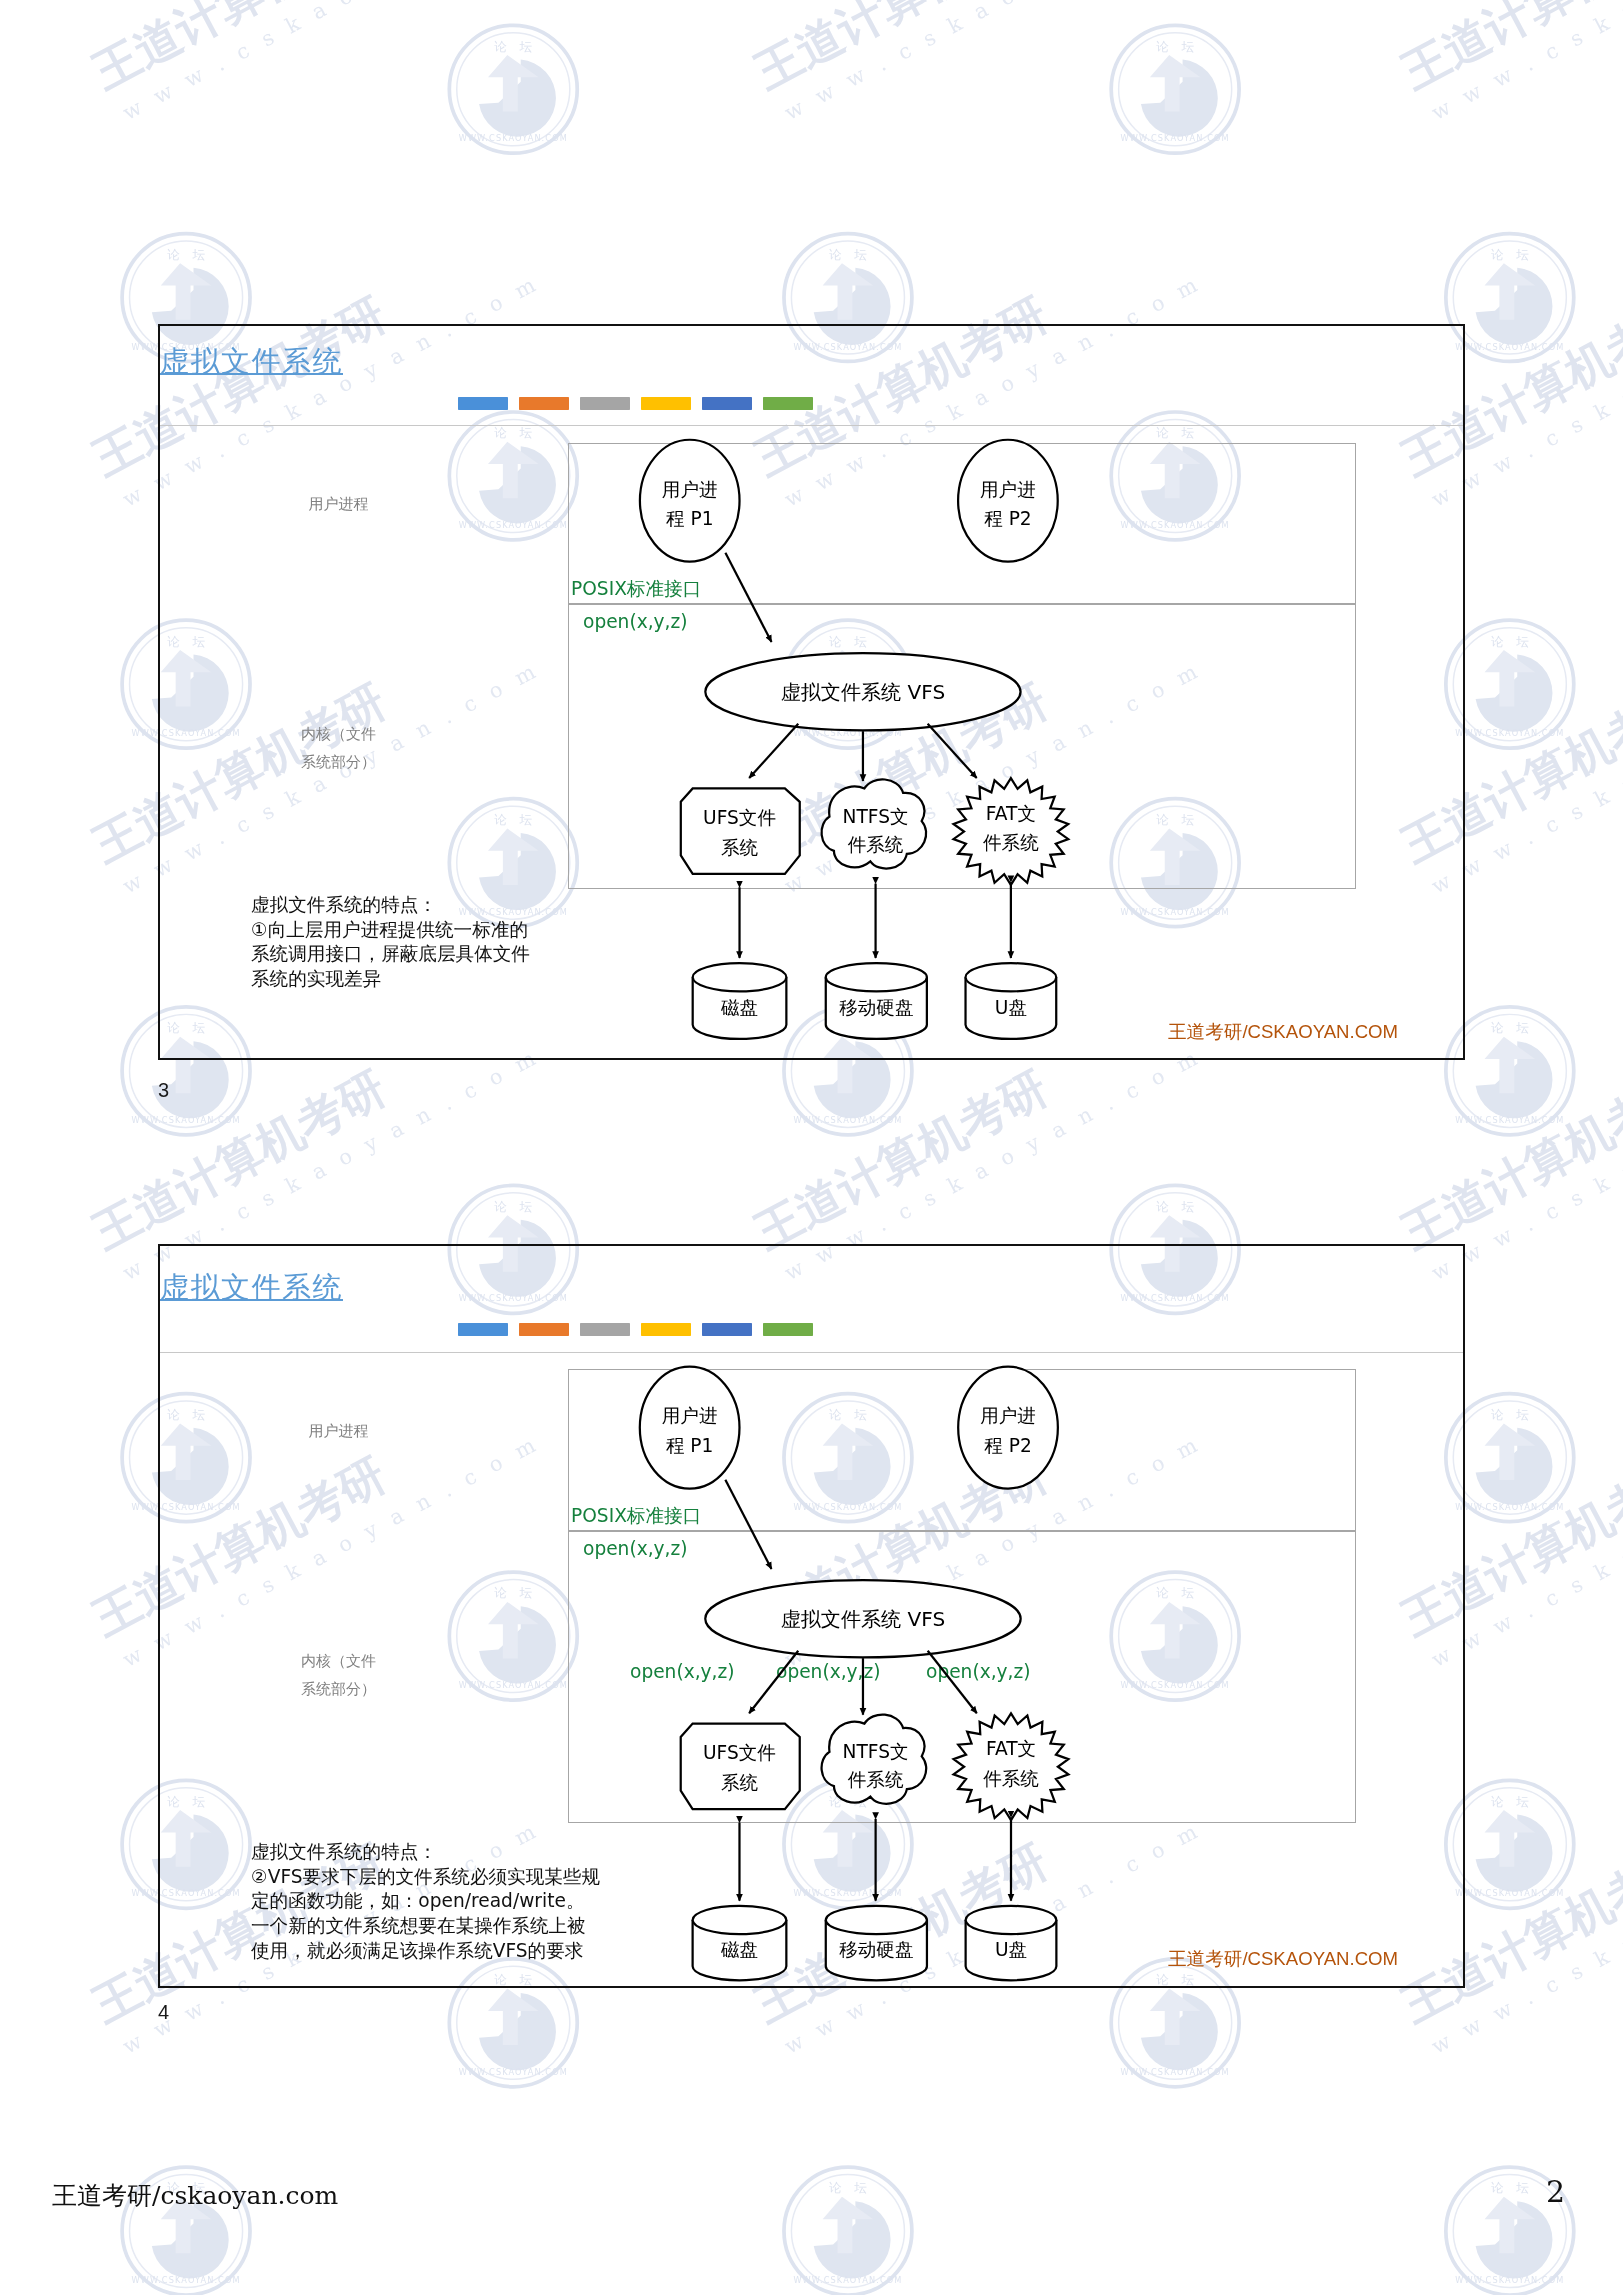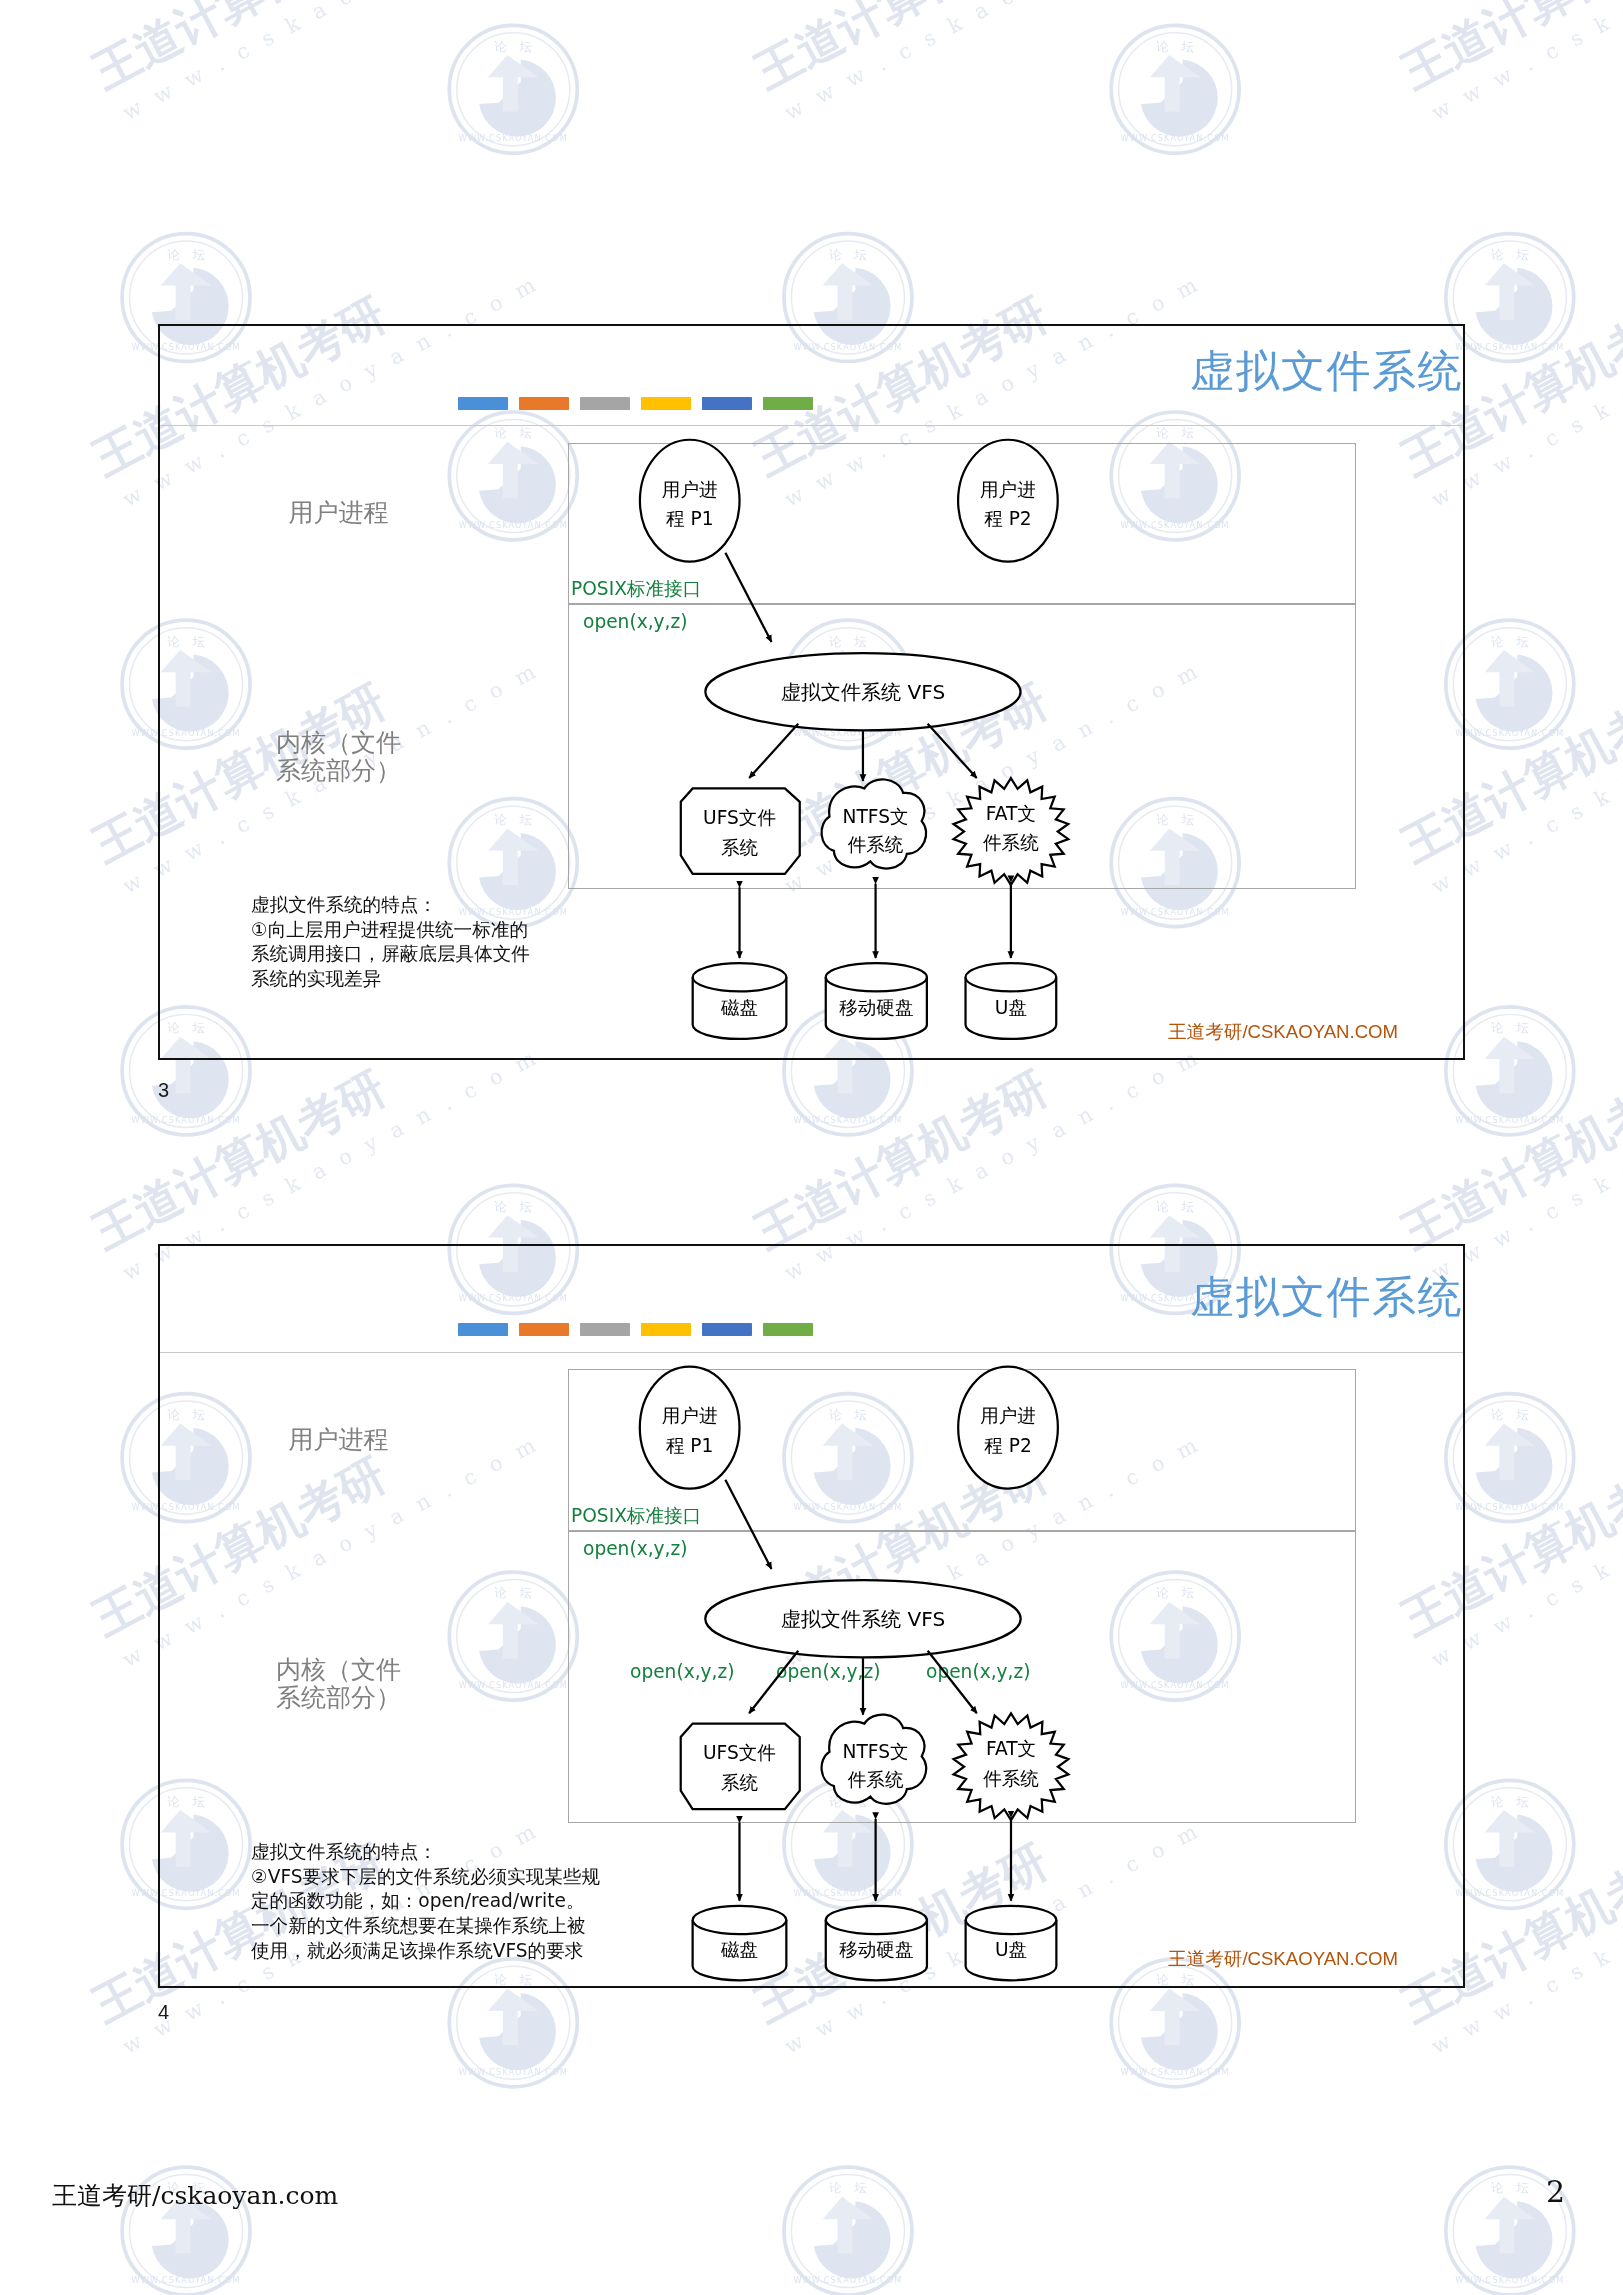--- a/index.html
+++ b/index.html
@@ -23,42 +23,42 @@
   .slide-1{left:158px;top:324px;width:1307px;height:736px;}
   .slide-2{left:158px;top:1244px;width:1307px;height:744px;}
 
   .slide-num{
     position:absolute;font-size:20px;color:#1a1a1a;
     font-family:"Liberation Sans",sans-serif;
   }
 
   
   .slide-title{
-    position:absolute;left:0;right:0;text-align:right;
+    position:absolute;left:0;right:0;text-align:left;
     font-family:"DejaVu Sans","Liberation Sans",sans-serif;
-    font-size:44px;color:#5B9BD5;letter-spacing:1.5px;
-    white-space:nowrap;font-weight:400;
+    font-size:29px;color:#5B9BD5;letter-spacing:1.5px;
+    white-space:nowrap;font-weight:400;text-decoration:underline;
   }
   .colorbar{
     position:absolute;display:flex;gap:11px;height:13.4px;
   }
   .colorbar i{display:block;flex:1;height:100%;border-radius:0.7px;}
 
   .title-rule{position:absolute;height:0.7px;background:#c8c8c8;}
 
   
   .diagbox{
     position:absolute;border:1.5px solid #a6a6a6;box-sizing:border-box;
     background:transparent;
   }
   .diag-divider{position:absolute;height:1.5px;background:#a6a6a6;}
 
   .side-label{
-    position:absolute;color:#808080;font-size:25px;line-height:1.45;
-    text-align:center;font-family:Liberation Serif, serif;
+    position:absolute;color:#808080;font-size:15px;line-height:1.45;
+    text-align:center;font-family:Liberation Mono, monospace;
     white-space:nowrap;
   }
 
   .gray-note{
     position:absolute;color:#15803d;font-size:18.6px;white-space:nowrap;
     font-family:"DejaVu Sans","Liberation Sans",sans-serif;
   }
 
   
   .diagram-svg{position:absolute;left:0;top:0;overflow:visible;}

